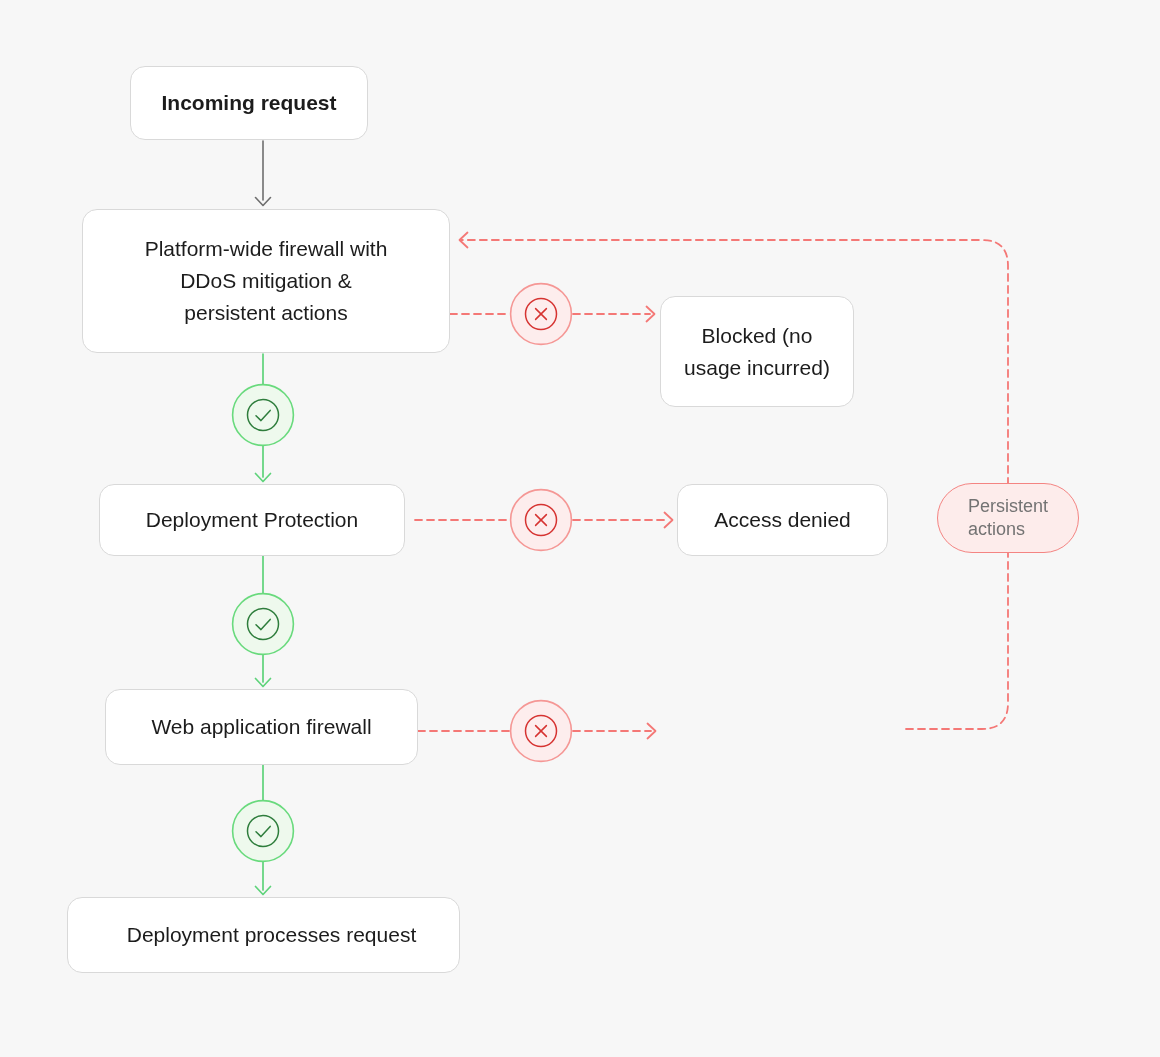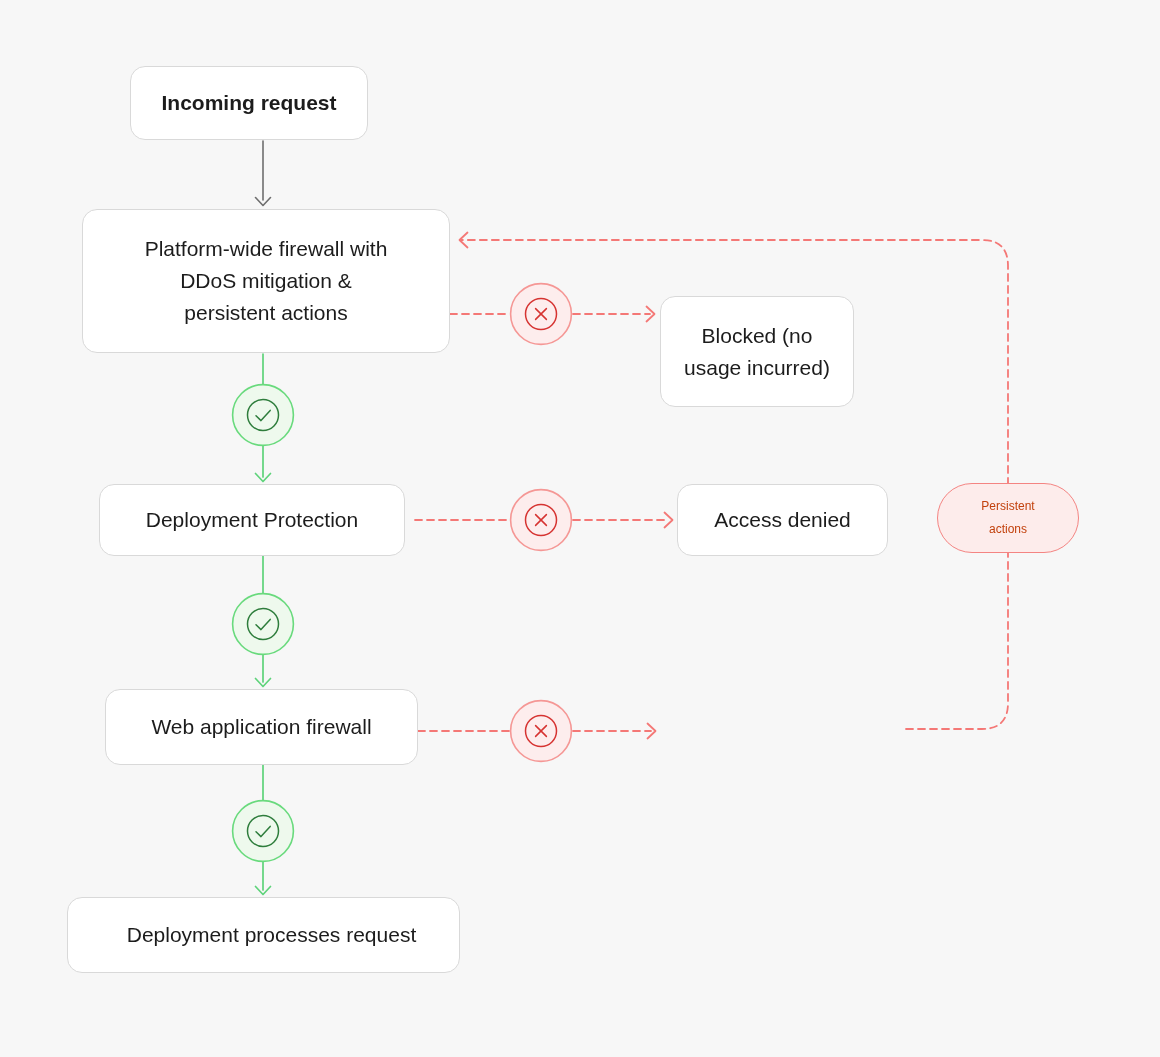--- a/index.html
+++ b/index.html
@@ -45,23 +45,23 @@
   .pill{
     position:absolute;
     left:937px; top:483px;
     width:142px; height:70px;
     background:#fdeceb;
     border:1.5px solid #f48482;
     border-radius:36px;
     display:flex;
     align-items:center;
     justify-content:center;
-    text-align:center;
-    color:#c2410c;
-    font-size:12px;
+    text-align:left;
+    color:#737373;
+    font-size:18px;
     line-height:23px;
     white-space:pre-line;
     box-sizing:border-box;
   }
   .status{
     position:absolute;
     width:64px;height:64px;
   }
   .status-pass-1{left:231px; top:383px;}
   .status-pass-2{left:231px; top:592px;}

